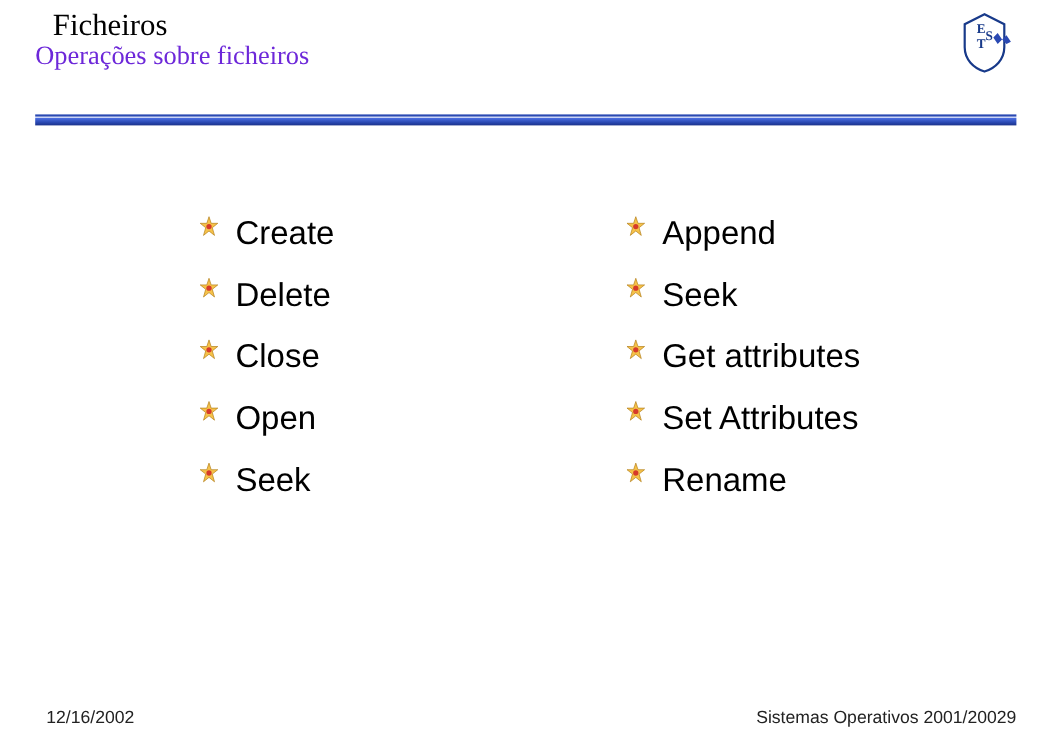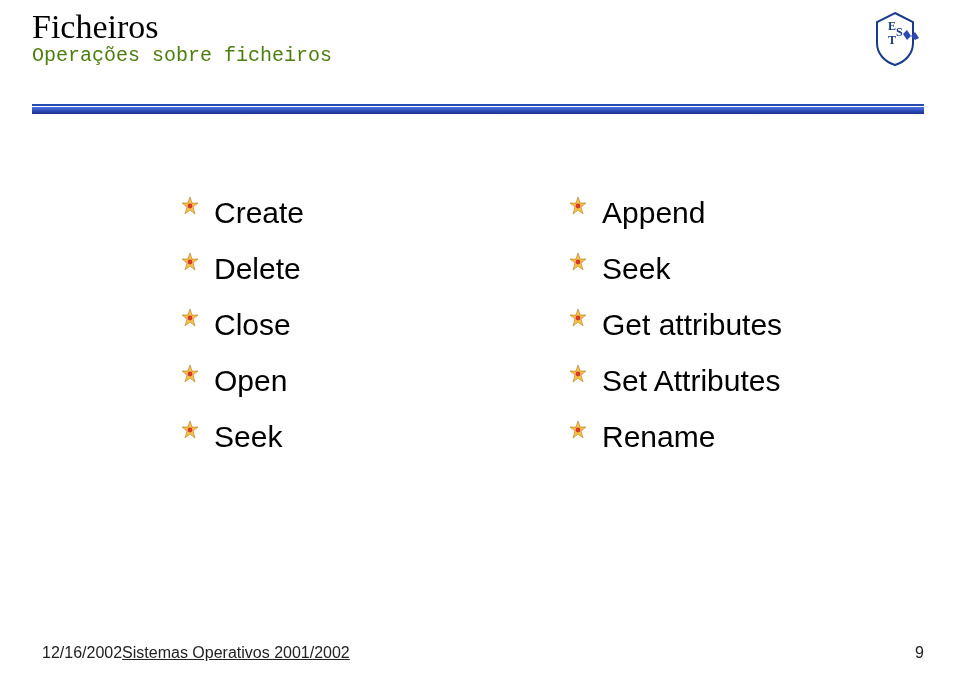--- a/index.html
+++ b/index.html
@@ -1,41 +1,41 @@
 <!DOCTYPE html>
 <html><head>
 <meta charset="utf-8">
 <style>
   * { margin: 0; padding: 0; box-sizing: border-box; }
   html, body { width: 960px; height: 680px; background: #fff; font-family: Arial, Helvetica, sans-serif; }
   .slide { position: relative; width: 960px; height: 680px; }
 
   .title-block { position: absolute; left: 32px; top: 8px; }
-  .title-main { font-size: 34px; font-weight: 400; color: #000; font-family: "Times New Roman", Times, serif; }
-  .title-sub  { font-size: 20px; font-weight: 400; color: #4d7c0f; font-family: Liberation Mono, monospace; margin-top: -2px; }
+  .title-main { font-size: 28px; font-weight: 400; color: #000; font-family: "Times New Roman", Times, serif; margin-left: 16px; }
+  .title-sub  { font-size: 24px; font-weight: 400; color: #6d28d9; font-family: Liberation Serif, serif; margin-top: -2px; }
 
   .logo { position: absolute; right: 36px; top: 10px; width: 58px; height: 58px; }
 
   .divider { position: absolute; left: 32px; right: 36px; top: 104px; height: 10px; }
   .divider .bar-thin  { position: absolute; left: 0; right: 0; top: 0; height: 2px; background: #2a49b3; }
   .divider .bar-thick { position: absolute; left: 0; right: 0; top: 3px; height: 7px;
     background: linear-gradient(to bottom, #4f72e6 0%, #2a49b3 60%, #1b328a 100%); }
 
   .content { position: absolute; left: 0; right: 0; top: 150px; bottom: 60px; }
   .col-left  { position: absolute; left: 180px; top: 24px; }
   .col-right { position: absolute; left: 568px; top: 24px; }
 
   .item { display: flex; margin: 22px 0; }
   .item .bullet { width: 20px; height: 20px; flex: 0 0 20px; margin-right: 14px; }
   .item .label  { font-size: 30px; color: #000; font-family: Arial, Helvetica, sans-serif; }
 
   .footer { position: absolute; left: 42px; right: 36px; bottom: 18px; display: flex; align-items: baseline;
             font-size: 16px; color: #222; font-family: Arial, Helvetica, sans-serif; }
   .footer .f-date   { flex: 0 0 auto; }
-  .footer .f-center { flex: 1 1 auto; text-align: left; text-decoration: underline; }
+  .footer .f-center { flex: 1 1 auto; text-align: right; }
   .footer .f-page   { flex: 0 0 auto; }
 </style>
 </head>
 <body>
 
 <div class="slide">
 
   <div class="title-block">
     <div class="title-main">Ficheiros</div>
     <div class="title-sub">Operações sobre ficheiros</div>

